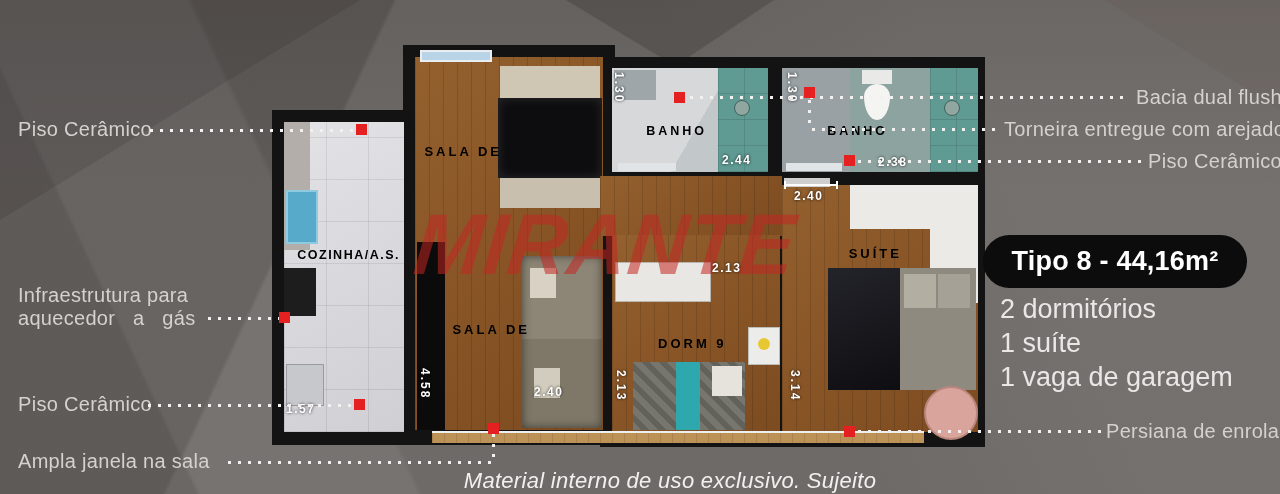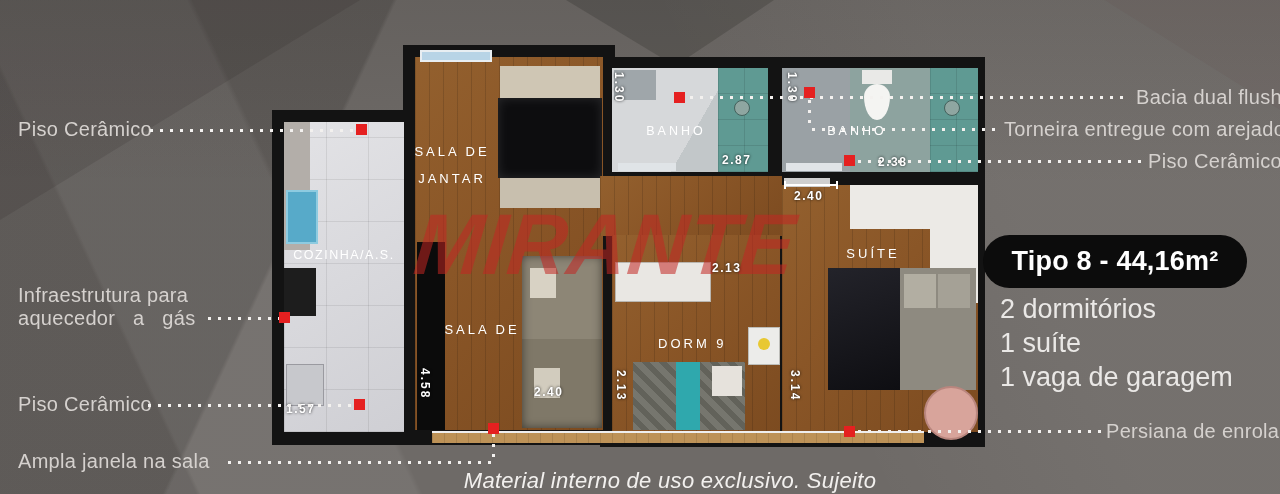--- a/index.html
+++ b/index.html
@@ -36,22 +36,22 @@
       repeating-linear-gradient(90deg, rgba(0,0,0,0.08) 0 1px, transparent 1px 42px),
       linear-gradient(150deg,#e3e3e6,#cfcfd4); }
   .bath-floor{ background:linear-gradient(120deg,#d6d8da 0 55%, #c2c7c9 55% 100%); }
   .shower{ background:
       repeating-linear-gradient(0deg, rgba(0,0,0,0.10) 0 1px, transparent 1px 26px),
       repeating-linear-gradient(90deg, rgba(0,0,0,0.10) 0 1px, transparent 1px 26px),
       #5f9a93; }
   .furn{ position:absolute; }
 
   
-  .room-label{ position:absolute; color:#ffffff; font-weight:normal; font-size:13px;
-    letter-spacing:3px; text-align:center; line-height:27px; white-space:nowrap; }
+  .room-label{ position:absolute; color:#000000; font-weight:bold; font-size:13px;
+    letter-spacing:3px; text-align:right; line-height:27px; white-space:nowrap; }
   .dim{ position:absolute; color:#fff; font-weight:bold; font-size:12px;
     letter-spacing:1.5px; text-shadow:0 0 3px rgba(0,0,0,0.85); white-space:nowrap; }
   .dim-v{ writing-mode:vertical-rl; letter-spacing:2px; }
   .callout{ position:absolute; color:#d5d1ce; font-size:20px; letter-spacing:0.3px;
     white-space:nowrap; }
   .callout.right{ text-align:right; }
   .dots-h{ position:absolute; height:3px;
     background:repeating-linear-gradient(90deg,#f3f1ef 0 3px, transparent 3px 10px); }
   .dots-v{ position:absolute; width:3px;
     background:repeating-linear-gradient(180deg,#f3f1ef 0 3px, transparent 3px 10px); }
@@ -146,33 +146,32 @@
   <div class="furn" style="left:938px; top:274px; width:32px; height:34px; background:#a5a196;"></div>
   <div class="furn" style="left:924px; top:386px; width:54px; height:54px; border-radius:50%; background:#d8a49b; border:2px solid #b9867e;"></div>
   <div class="furn" style="left:784px; top:178px; width:46px; height:9px; background:#cfcfcf;"></div>
 
   <div class="floor wood-light" style="left:432px; top:431px; width:492px; height:12px; border-top:2px solid #efefef;"></div>
 
   <div class="watermark">MIRANTE</div>
 
   <div class="room-label" style="left:402px; top:138px; width:100px;">
     <div>SALA DE</div>
-    <div>JANTAR</div>
   </div>
   <div class="room-label" style="left:288px; top:242px; width:112px; font-size:12.5px; letter-spacing:1.5px;">COZINHA/A.S.</div>
   <div class="room-label" style="left:645px; top:118px; width:62px; font-size:12.5px;">BANHO</div>
   <div class="room-label" style="left:826px; top:118px; width:62px; font-size:12.5px;">BANHO</div>
   <div class="room-label" style="left:434px; top:316px; width:96px;">
     <div>SALA DE</div>
   </div>
   <div class="room-label" style="left:658px; top:330px; width:68px;">DORM 9</div>
   <div class="room-label" style="left:844px; top:240px; width:58px;">SUÍTE</div>
 
   <div class="dim dim-v" style="left:612px; top:72px;">1.30</div>
-  <div class="dim" style="left:722px; top:153px;">2.87</div>
+  <div class="dim" style="left:722px; top:153px;">2.44</div>
   <div class="dim dim-v" style="left:785px; top:72px;">1.30</div>
   <div class="dim" style="left:878px; top:155px;">2.38</div>
   <div class="meas-line" style="left:784px; top:184px; width:54px;"></div>
   <div class="dim" style="left:794px; top:189px;">2.40</div>
   <div class="dim" style="left:712px; top:261px;">2.13</div>
   <div class="dim dim-v" style="left:614px; top:370px;">2.13</div>
   <div class="dim" style="left:534px; top:385px;">2.40</div>
   <div class="dim dim-v" style="left:418px; top:368px;">4.58</div>
   <div class="dim dim-v" style="left:788px; top:370px;">3.14</div>
   <div class="dim" style="left:286px; top:402px;">1.57</div>

